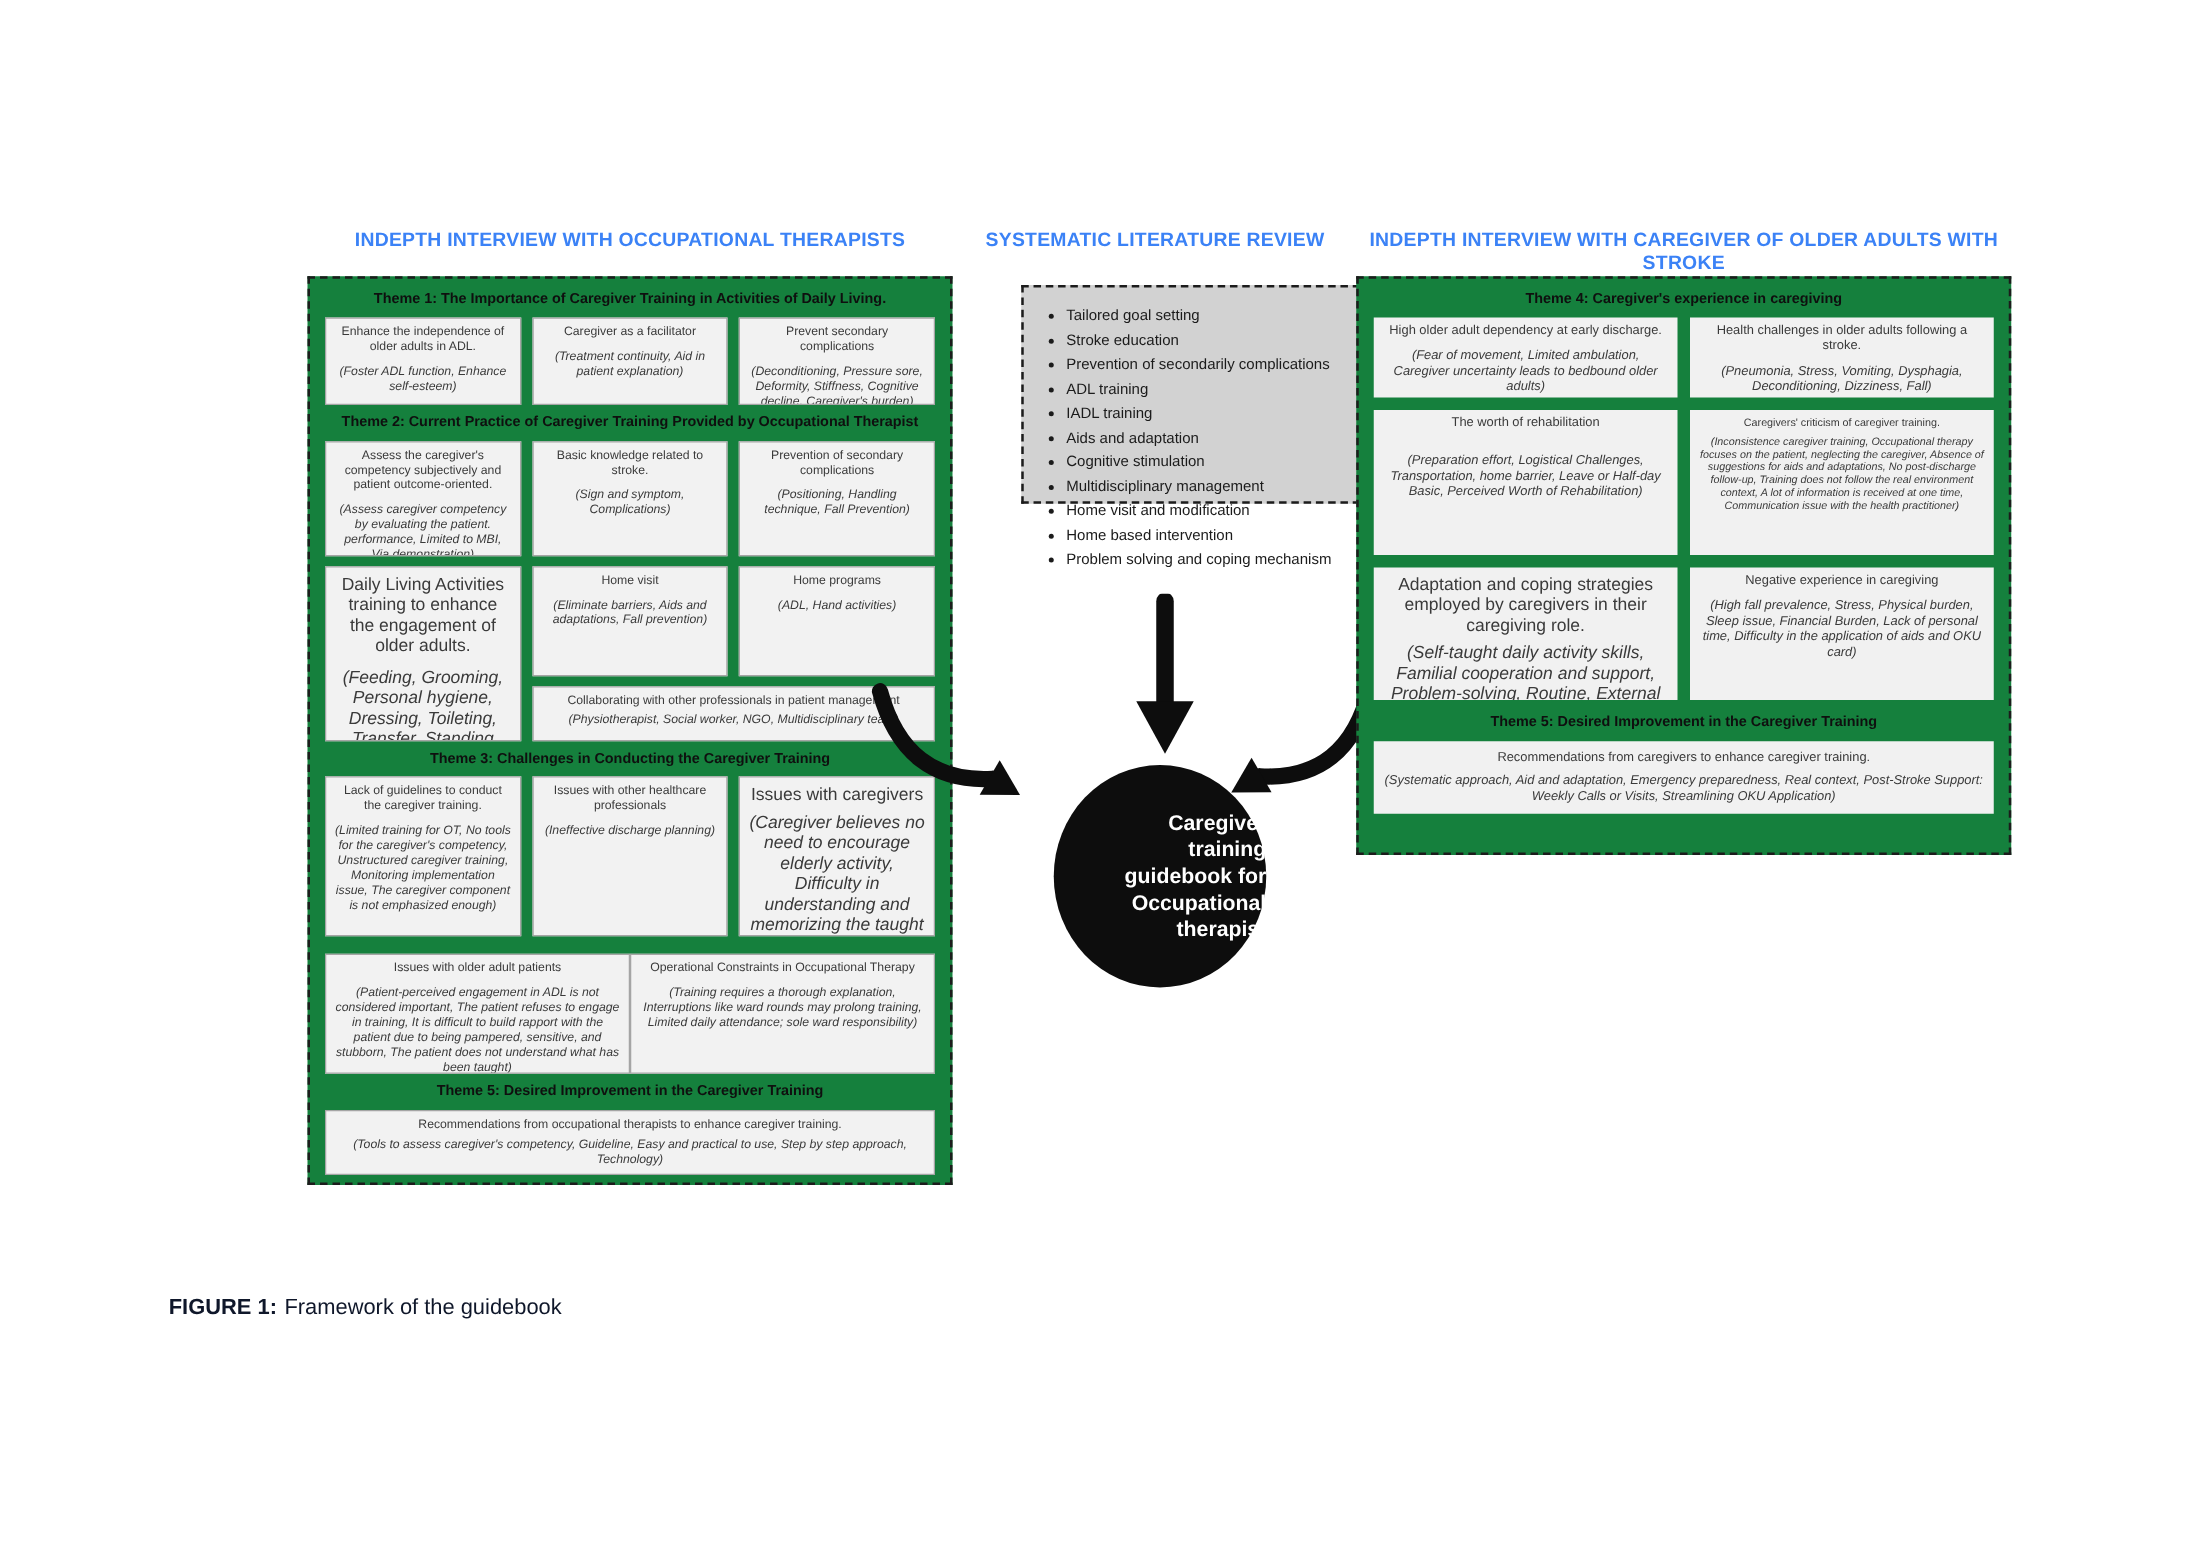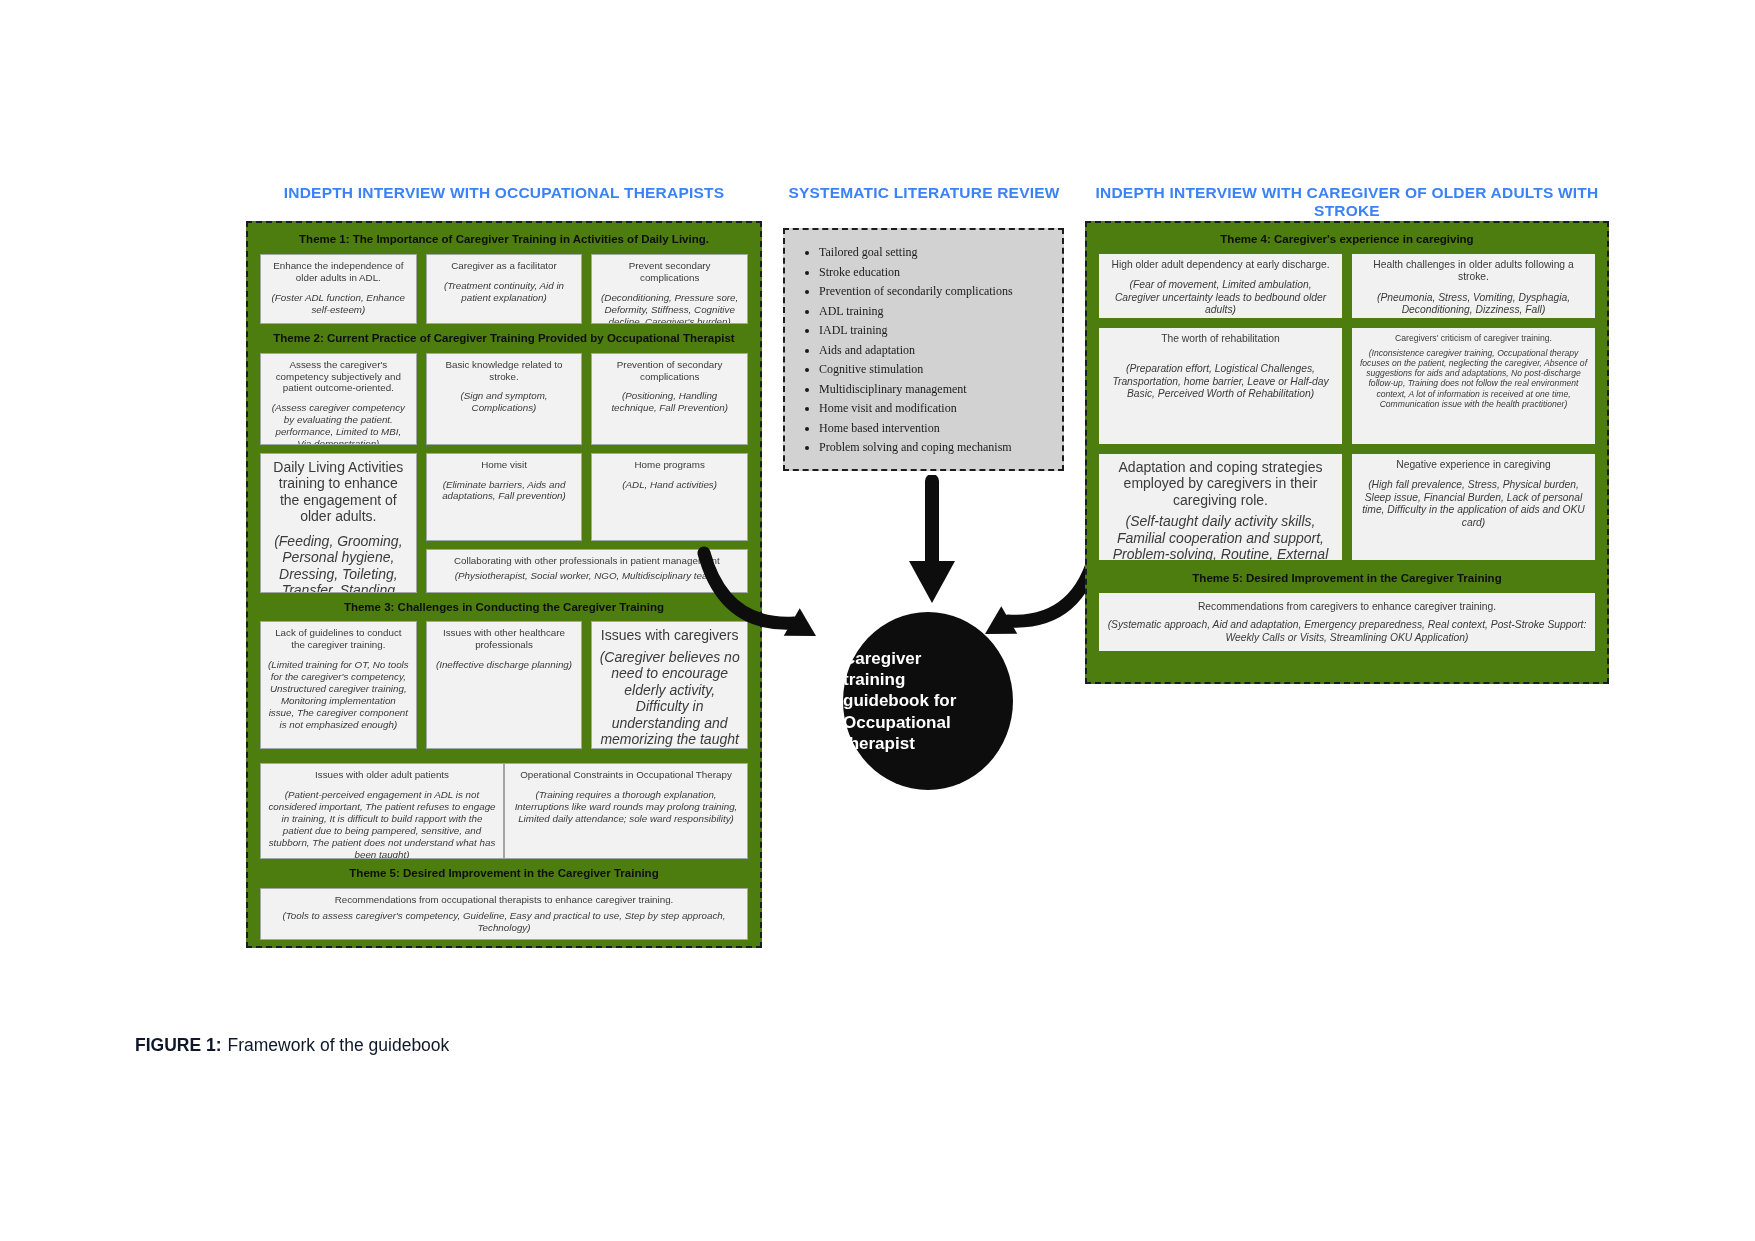--- a/index.html
+++ b/index.html
@@ -4,24 +4,24 @@
 <style>
   html,body{margin:0;padding:0;background:#ffffff;}
   body{width:1755px;height:1241px;position:relative;font-family:"Liberation Sans","DejaVu Sans",sans-serif;-webkit-font-smoothing:antialiased;}
   .canvas{position:absolute;inset:0;background:#fff;}
 
   .col-header{position:absolute;font-weight:bold;font-size:15.5px;line-height:1.15;text-align:center;color:#3b82f6;letter-spacing:.2px;}
   .left-h{left:246px;top:184px;width:516px;}
   .mid-h{left:768px;top:184px;width:312px;}
   .right-h{left:1088px;top:184px;width:518px;}
 
-  .panel{position:absolute;border:2px dashed #1c1c1c;background:#4d7c0f;box-sizing:border-box;padding:8px 12px;}
+  .panel{position:absolute;border:2px dashed #1c1c1c;background:#15803d;box-sizing:border-box;padding:8px 12px;}
   .left-panel{left:246px;top:221px;width:516px;height:727px;}
   .right-panel{left:1085px;top:221px;width:524px;height:463px;}
-  .lit-panel{left:783px;top:228px;width:281px;height:243px;background:#d2d2d2;padding:13px 8px 8px 8px;font-family:Liberation Serif, serif;}
+  .lit-panel{left:817px;top:228px;width:281px;height:175px;background:#d2d2d2;padding:13px 8px 8px 8px;}
 
   .theme-title{font-weight:bold;font-size:11.5px;text-align:center;color:#0f0f0f;margin:8px 0 7px 0;line-height:1.2;}
   .first{margin-top:2px;}
 
   .grid3{display:grid;grid-template-columns:1fr 1fr 1fr;gap:8px 9px;}
   .t1grid{grid-auto-rows:70px;}
   .t2grid{grid-template-areas:"a b c" "d e f" "d g g";grid-template-rows:92px 88px 44px;}
   .t3grid{grid-auto-rows:128px;}
   .grid2{display:grid;grid-template-columns:1fr 1fr;margin-top:14px;grid-auto-rows:96px;}
   .r4grid{display:grid;grid-template-columns:1fr 1fr;gap:10px;grid-template-rows:64px 116px 106px;}
@@ -35,21 +35,21 @@
   .fs9{font-size:14px;line-height:1.18;}
   .fs85{font-size:8.6px;line-height:1.18;}
   .tallbox{height:52px;margin-top:0;}
   .r5box{height:58px;padding-top:8px;}
 
   .lit-panel ul{margin:0;padding:0 0 0 26px;list-style:disc;}
   .lit-panel li{font-size:12px;line-height:19.5px;color:#1b1b1b;}
 
   .arrows{position:absolute;left:690px;top:475px;width:420px;height:175px;}
 
-  .circle{position:absolute;left:843px;top:612px;width:170px;height:178px;border-radius:50%;background:#0d0d0d;color:#ffffff;display:flex;flex-direction:column;align-items:flex-start;justify-content:center;text-align:center;font-weight:bold;font-size:17px;line-height:1.24;}
+  .circle{position:absolute;left:843px;top:612px;width:170px;height:178px;border-radius:50%;background:#0d0d0d;color:#ffffff;display:flex;flex-direction:column;align-items:flex-end;justify-content:center;text-align:center;font-weight:bold;font-size:17px;line-height:1.24;}
 
   .caption{position:absolute;left:135px;top:1035px;font-size:17.5px;color:#0f172a;}
   .cap-b{font-weight:bold;margin-right:6px;}
 </style>
 </head>
 <body>
 
 <div class="canvas">
 
   <div class="col-header left-h">INDEPTH INTERVIEW WITH OCCUPATIONAL THERAPISTS</div>

